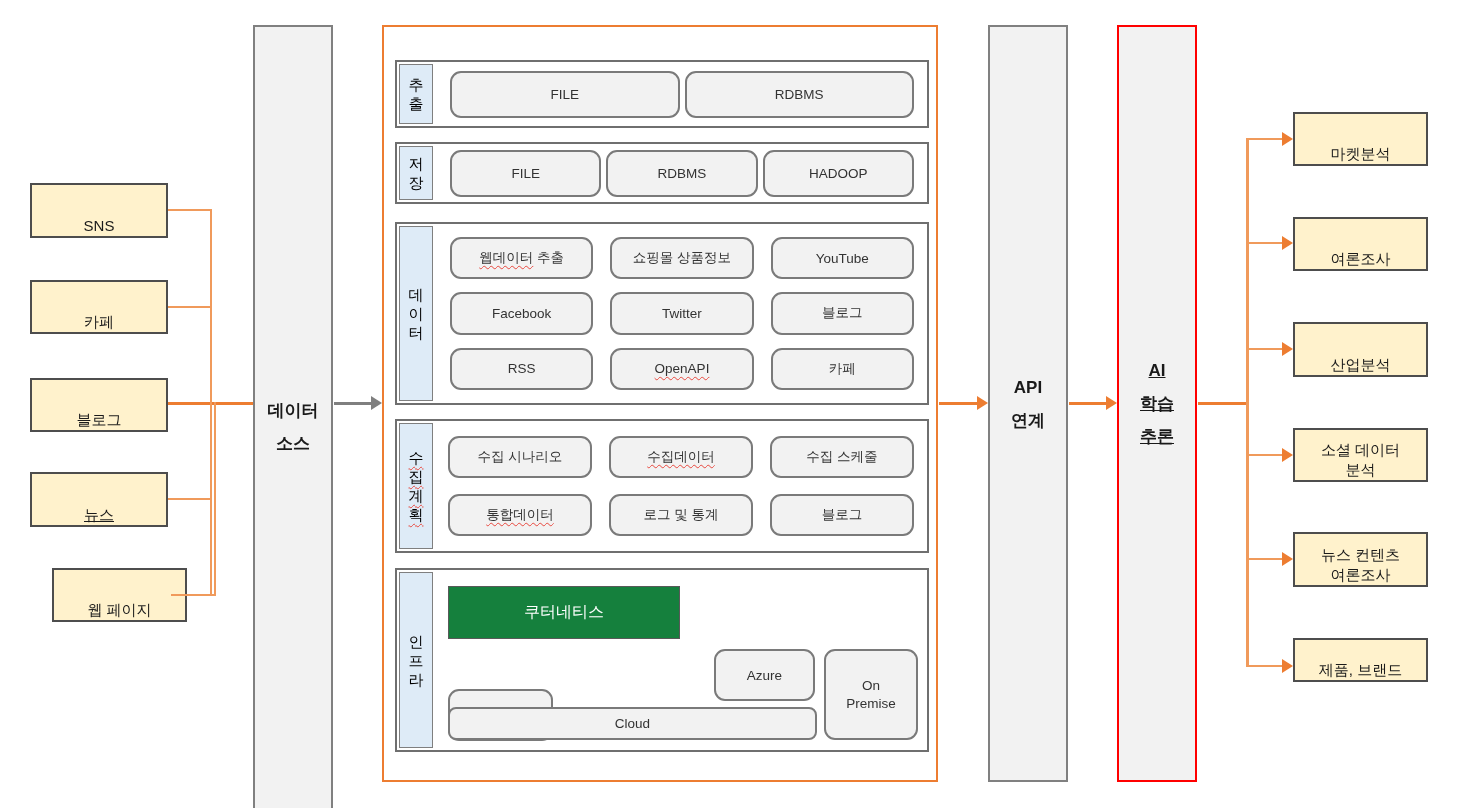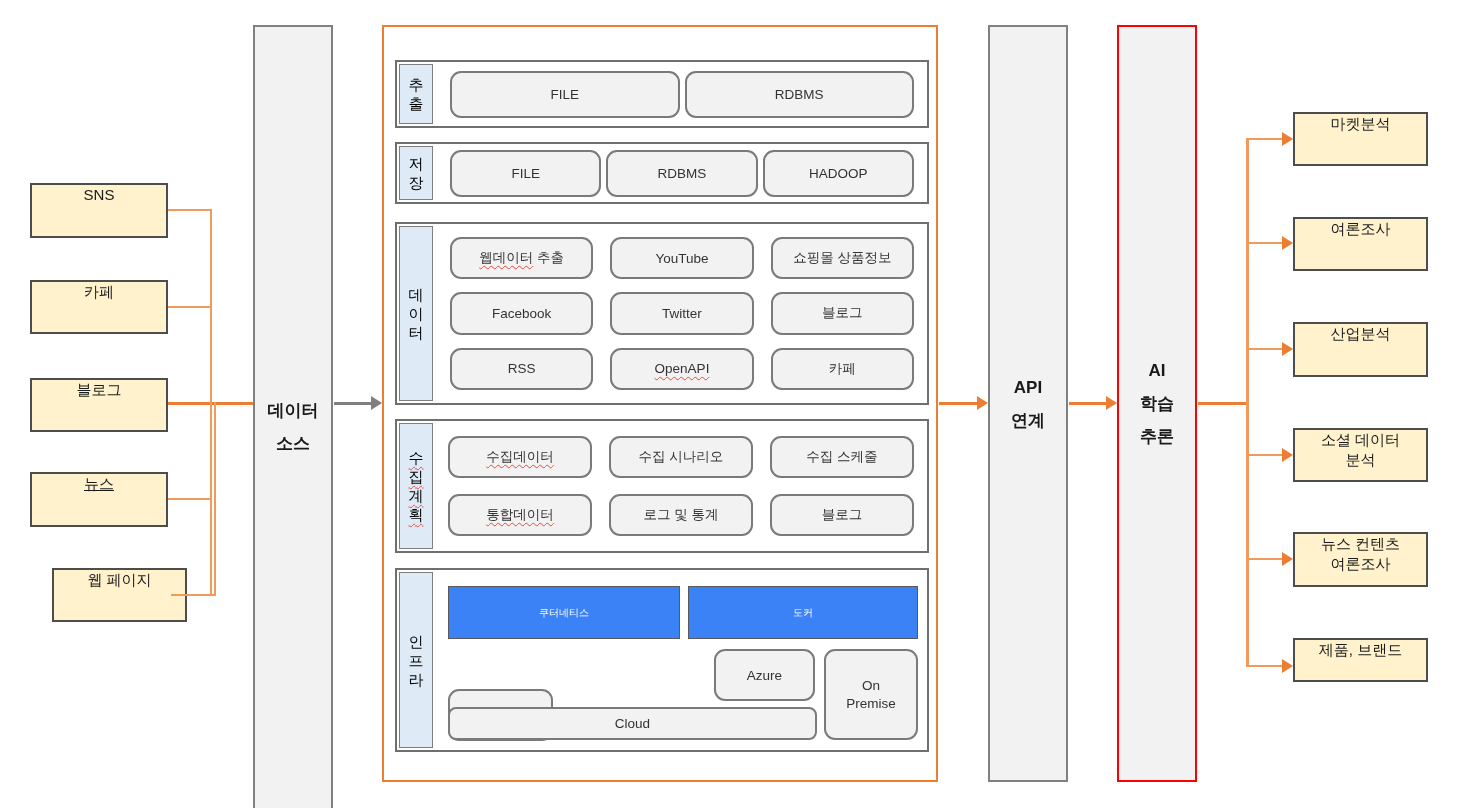--- a/index.html
+++ b/index.html
@@ -2,48 +2,48 @@
 <html><head>
 <meta charset="utf-8">
 <style>
   html,body{margin:0;padding:0;background:#ffffff;}
   body{width:1466px;height:808px;position:relative;overflow:hidden;
        font-family:"Liberation Sans","DejaVu Sans",sans-serif;color:#1a1a1a;}
   .abs{position:absolute;box-sizing:border-box;}
 
   
   .ybox{background:#FFF2CC;border:2.5px solid #4d4d4d;display:flex;flex-direction:column;
-        align-items:center;justify-content:flex-start;font-size:15px;line-height:20px;text-align:center;}
+        align-items:center;justify-content:flex-end;font-size:15px;line-height:20px;text-align:center;}
   .ybox .l2:empty{display:none;}
 
   
   .gcol{background:#F2F2F2;border:2px solid #808080;display:flex;flex-direction:column;
         align-items:center;justify-content:center;font-size:17px;font-weight:700;line-height:33px;}
-  .gcol.red{border:2.5px solid #FF0000;}
+  .gcol.red{border:2.5px solid #FF0000;text-decoration:underline;}
 
   
   .ocontainer{border:2.5px solid #ED7D31;background:#ffffff;}
 
   
   .prow{background:#ffffff;border:2px solid #6f6f6f;display:flex;}
   .strip{flex:none;width:32px;margin:2px;background:#DEEBF7;border:1.5px solid #7f7f7f;
          display:flex;flex-direction:column;align-items:center;justify-content:center;
          font-size:15px;line-height:19px;color:#000;}
   .rcontent{flex:1;position:relative;}
   .flexrow{display:flex;align-items:center;padding:0 13px 0 15px;gap:5px;}
   .grid3x3{display:grid;grid-template-columns:repeat(3,1fr);grid-auto-rows:1fr;
            column-gap:17px;row-gap:13px;padding:13px 13px 13px 15px;}
   .grid3x2{display:grid;grid-template-columns:repeat(3,1fr);grid-auto-rows:1fr;
            column-gap:17px;row-gap:16px;padding:15px 13px;}
   .ibox{background:#F2F2F2;border:2px solid #7a7a7a;border-radius:11px;
         display:flex;align-items:center;justify-content:center;text-align:center;
         font-size:13.5px;color:#333;}
   .flexrow .ibox{flex:1;height:43px;}
-  .bluebox{background:#3b82f6;border:1.5px solid #595959;color:#ffffff;
-           display:flex;align-items:center;justify-content:center;font-size:10px;}
+  .bluebox{background:#15803d;border:1.5px solid #595959;color:#ffffff;
+           display:flex;align-items:center;justify-content:center;font-size:16px;}
 
   
   .hline{background:#F09A5B;height:2px;}
   .vline{background:#F09A5B;width:2px;}
   .hline.strong{background:#ED7D31;}
   .gline{background:#7f7f7f;height:2.5px;}
   .ah{width:0;height:0;border-top:7px solid transparent;border-bottom:7px solid transparent;
       border-left:11px solid #ED7D31;}
   .ah.gray{border-left-color:#7f7f7f;}
 
@@ -127,24 +127,24 @@
       <div class="strip">
         <span>데</span>
         <span>이</span>
         <span>터</span>
       </div>
       <div class="rcontent grid3x3">
         <div class="ibox">
           <span><span class="sq">웹데이터</span> <span>추출</span></span>
         </div>
         <div class="ibox">
+            <span>쇼핑몰 상품정보</span>
+          </div>
+        <div class="ibox">
             <span>YouTube</span>
-          </div>
-        <div class="ibox">
-            <span>쇼핑몰 상품정보</span>
           </div>
         <div class="ibox">
             <span>Facebook</span>
           </div>
         <div class="ibox">
             <span>Twitter</span>
           </div>
         <div class="ibox">
             <span>블로그</span>
           </div>
@@ -162,24 +162,24 @@
 
     <div class="abs prow" style="left:11px;top:392px;width:534px;height:134px;">
       <div class="strip">
         <span class="sq">수</span>
         <span class="sq">집</span>
         <span class="sq">계</span>
         <span class="sq">획</span>
       </div>
       <div class="rcontent grid3x2">
         <div class="ibox">
+            <span>수집 시나리오</span>
+          </div>
+        <div class="ibox">
             <span class="sq">수집데이터</span>
-          </div>
-        <div class="ibox">
-            <span>수집 시나리오</span>
           </div>
         <div class="ibox">
             <span>수집 스케줄</span>
           </div>
         <div class="ibox">
             <span class="sq">통합데이터</span>
           </div>
         <div class="ibox">
             <span>로그 및 통계</span>
           </div>
@@ -191,23 +191,20 @@
 
     <div class="abs prow" style="left:11px;top:541px;width:534px;height:184px;">
       <div class="strip">
         <span>인</span>
         <span>프</span>
         <span>라</span>
       </div>
       <div class="rcontent">
         <div class="abs bluebox" style="left:13px;top:16px;width:232px;height:53px;">
           <span>쿠터네티스</span>
-        </div>
-        <div class="abs bluebox" style="left:253px;top:16px;width:230px;height:53px;">
-          <span>도커</span>
         </div>
         <div class="abs ibox" style="left:13px;top:79px;width:105px;height:52px;margin-top:40px;">
           <span>AWS</span>
         </div>
         <div class="abs ibox" style="left:279px;top:79px;width:101px;height:52px;">
           <span>Azure</span>
         </div>
         <div class="abs ibox" style="left:389px;top:79px;width:94px;height:91px;flex-direction:column;line-height:18px;">
           <span>On</span>
           <span>Premise</span>

